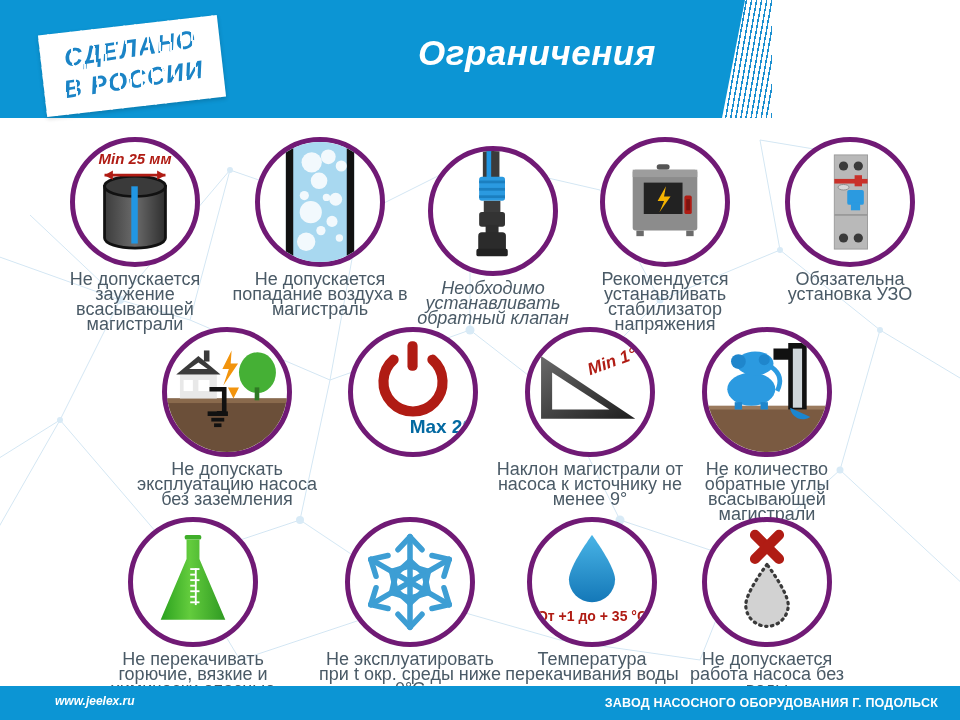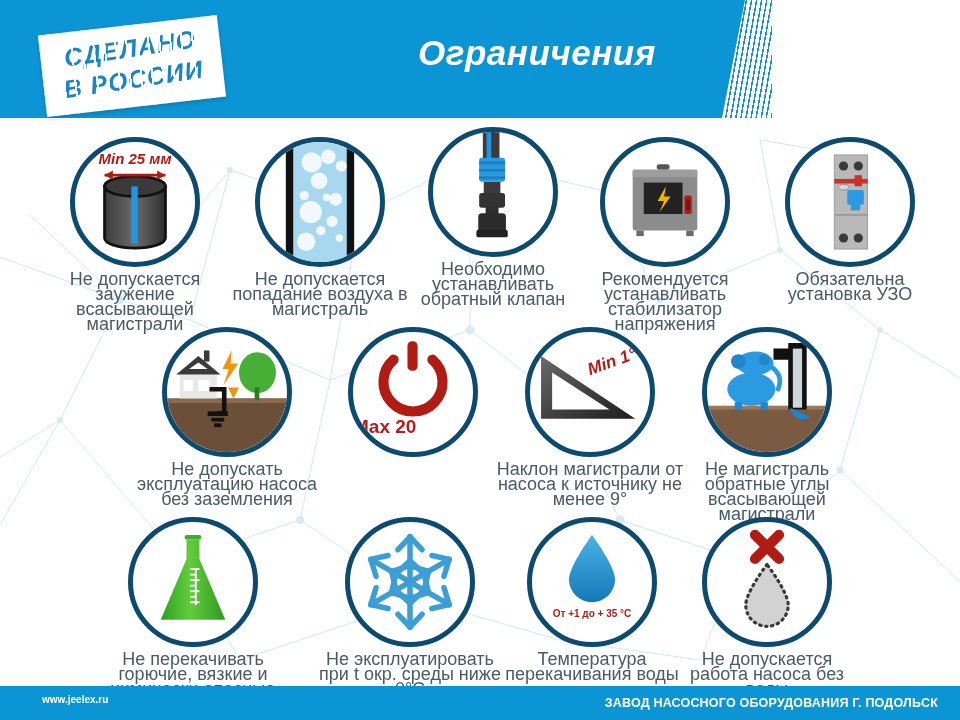--- a/index.html
+++ b/index.html
@@ -94,21 +94,21 @@
   .grid { position: absolute; inset: 0; z-index: 3; }
   .item {
     position: absolute;
     width: 190px;
     text-align: center;
   }
   .circle {
     position: relative;
     width: 130px; height: 130px;
     margin: 0 auto;
-    border: 5px solid #0c4a6e;
+    border: 5px solid #701a75;
     border-radius: 50%;
     background: #ffffff;
     overflow: hidden;
   }
   .caption {
     margin-top: 5px;
     font-size: 18px;
     line-height: 15px;
     color: #4a5a66;
     font-family: "Liberation Sans", sans-serif;
@@ -117,24 +117,25 @@
   
   .footer {
     position: absolute;
     left: 0; bottom: 0;
     width: 960px; height: 34px;
     background: #0c95d4;
     z-index: 5;
   }
   .footer-url {
     position: absolute;
-    left: 42px; top: 8px;
+    left: 55px; top: 8px;
     color: #ffffff;
-    font-size: 10px;
+    font-size: 12px;
     font-weight: bold;
+    font-style: italic;
   }
   .footer-company {
     position: absolute;
     right: 22px; top: 10px;
     color: #ffffff;
     font-size: 12.5px;
     font-weight: bold;
     letter-spacing: 0.2px;
   }
 
@@ -236,21 +237,21 @@
             <circle cx="66" cy="96" r="5"></circle>
               <circle cx="50" cy="108" r="10"></circle>
             <circle cx="86" cy="104" r="4"></circle>
               <circle cx="72" cy="60" r="4"></circle>
           </g>
         </svg>
       </div>
       <div class="caption">Не допускается попадание воздуха в магистраль</div>
     </div>
 
-    <div class="item" style="left:398px; top:127px;">
+    <div class="item" style="left:398px; top:146px;font-style:italic;">
       <div class="circle">
         <svg class="svgfill" viewBox="0 0 130 130">
           <rect x="54" y="-5" width="18" height="40" fill="#3b3b3b"></rect>
           <rect x="58" y="-5" width="5" height="40" fill="#2196e3"></rect>
           <rect x="50" y="28" width="28" height="26" rx="3" fill="#2b9ae0"></rect>
           <rect x="50" y="32" width="28" height="3" fill="#1b7fc0"></rect>
           <rect x="50" y="40" width="28" height="3" fill="#1b7fc0"></rect>
           <rect x="50" y="48" width="28" height="3" fill="#1b7fc0"></rect>
           <rect x="55" y="54" width="18" height="26" fill="#3b3b3b"></rect>
           <rect x="50" y="66" width="28" height="16" rx="3" fill="#333"></rect>
@@ -322,21 +323,21 @@
       </div>
       <div class="caption">Не допускать эксплуатацию насоса без заземления</div>
     </div>
 
     <div class="item" style="left:318px; top:327px;">
       <div class="circle">
         <svg class="svgfill" viewBox="0 0 130 130">
           <path d="M44 30 A32 32 0 1 0 86 30" stroke="#b01c14" stroke-width="11" fill="none" stroke-linecap="round"></path>
           <rect x="59" y="10" width="11" height="32" rx="5" fill="#b01c14"></rect>
         </svg>
-        <div style="position:absolute;left:0;top:84px;width:100%;text-align:left;font-size:19px;font-weight:bold;color:#b91c1c;">Max 20</div>
+        <div style="position:absolute;left:0;top:84px;width:100%;text-align:right;font-size:19px;font-weight:bold;color:#0369a1;">Max 20</div>
       </div>
     </div>
 
     <div class="item" style="left:495px; top:327px;">
       <div class="circle">
         <svg class="svgfill" viewBox="0 0 130 130">
           <defs>
             <linearGradient id="sq" x1="0" y1="0" x2="1" y2="1">
               <stop offset="0" stop-color="#6a6a6a"></stop>
               <stop offset="1" stop-color="#1d1d1d"></stop>
@@ -361,21 +362,21 @@
           <path d="M90 82 a14 14 0 0 0 22 10 l-22 -10 z" fill="#1b86d0"></path>
           <ellipse cx="48" cy="62" rx="26" ry="18" fill="#2b9ae0"></ellipse>
           <ellipse cx="52" cy="34" rx="20" ry="13" fill="#2b9ae0"></ellipse>
           <circle cx="34" cy="32" r="8" fill="#1f86cc"></circle>
           <circle cx="62" cy="30" r="6" fill="#1f86cc"></circle>
           <rect x="30" y="76" width="8" height="8" fill="#1f86cc"></rect>
           <rect x="58" y="76" width="8" height="8" fill="#1f86cc"></rect>
           <path d="M70 38 q14 10 6 26" stroke="#2b9ae0" stroke-width="5" fill="none"></path>
         </svg>
       </div>
-      <div class="caption">Не магистраль обратные углы всасывающей магистрали</div>
+      <div class="caption">Не количество обратные углы всасывающей магистрали</div>
     </div>
 
     <div class="item" style="left:98px; top:517px;">
       <div class="circle">
         <svg class="svgfill" viewBox="0 0 130 130">
           <defs>
             <linearGradient id="fl" x1="0" y1="0" x2="1" y2="0">
               <stop offset="0" stop-color="#2aa11e"></stop>
               <stop offset="0.45" stop-color="#63cc3d"></stop>
               <stop offset="1" stop-color="#2f9a22"></stop>
@@ -445,21 +446,21 @@
       <div class="circle">
         <svg class="svgfill" viewBox="0 0 130 130">
           <defs>
             <linearGradient id="dr" x1="0" y1="0" x2="0" y2="1">
               <stop offset="0" stop-color="#49b4e6"></stop>
               <stop offset="1" stop-color="#1478b8"></stop>
             </linearGradient>
           </defs>
           <path d="M65 14 C65 14 40 48 40 62 a25 25 0 0 0 50 0 C90 48 65 14 65 14 Z" fill="url(#dr)"></path>
         </svg>
-        <div style="position:absolute;left:0;top:86px;width:100%;text-align:center;font-size:10px;font-weight:bold;color:#b01c14;">От +1 до + 35 °C</div>
+        <div style="position:absolute;left:0;top:86px;width:100%;text-align:center;font-size:14px;font-weight:bold;color:#b01c14;">От +1 до + 35 °C</div>
       </div>
       <div class="caption">Температура перекачивания воды</div>
     </div>
 
     <div class="item" style="left:672px; top:517px;">
       <div class="circle">
         <svg class="svgfill" viewBox="0 0 130 130">
           <g stroke="#b01c14" stroke-width="11" stroke-linecap="round">
             <line x1="52" y1="14" x2="78" y2="40"></line>
             <line x1="78" y1="14" x2="52" y2="40"></line>

